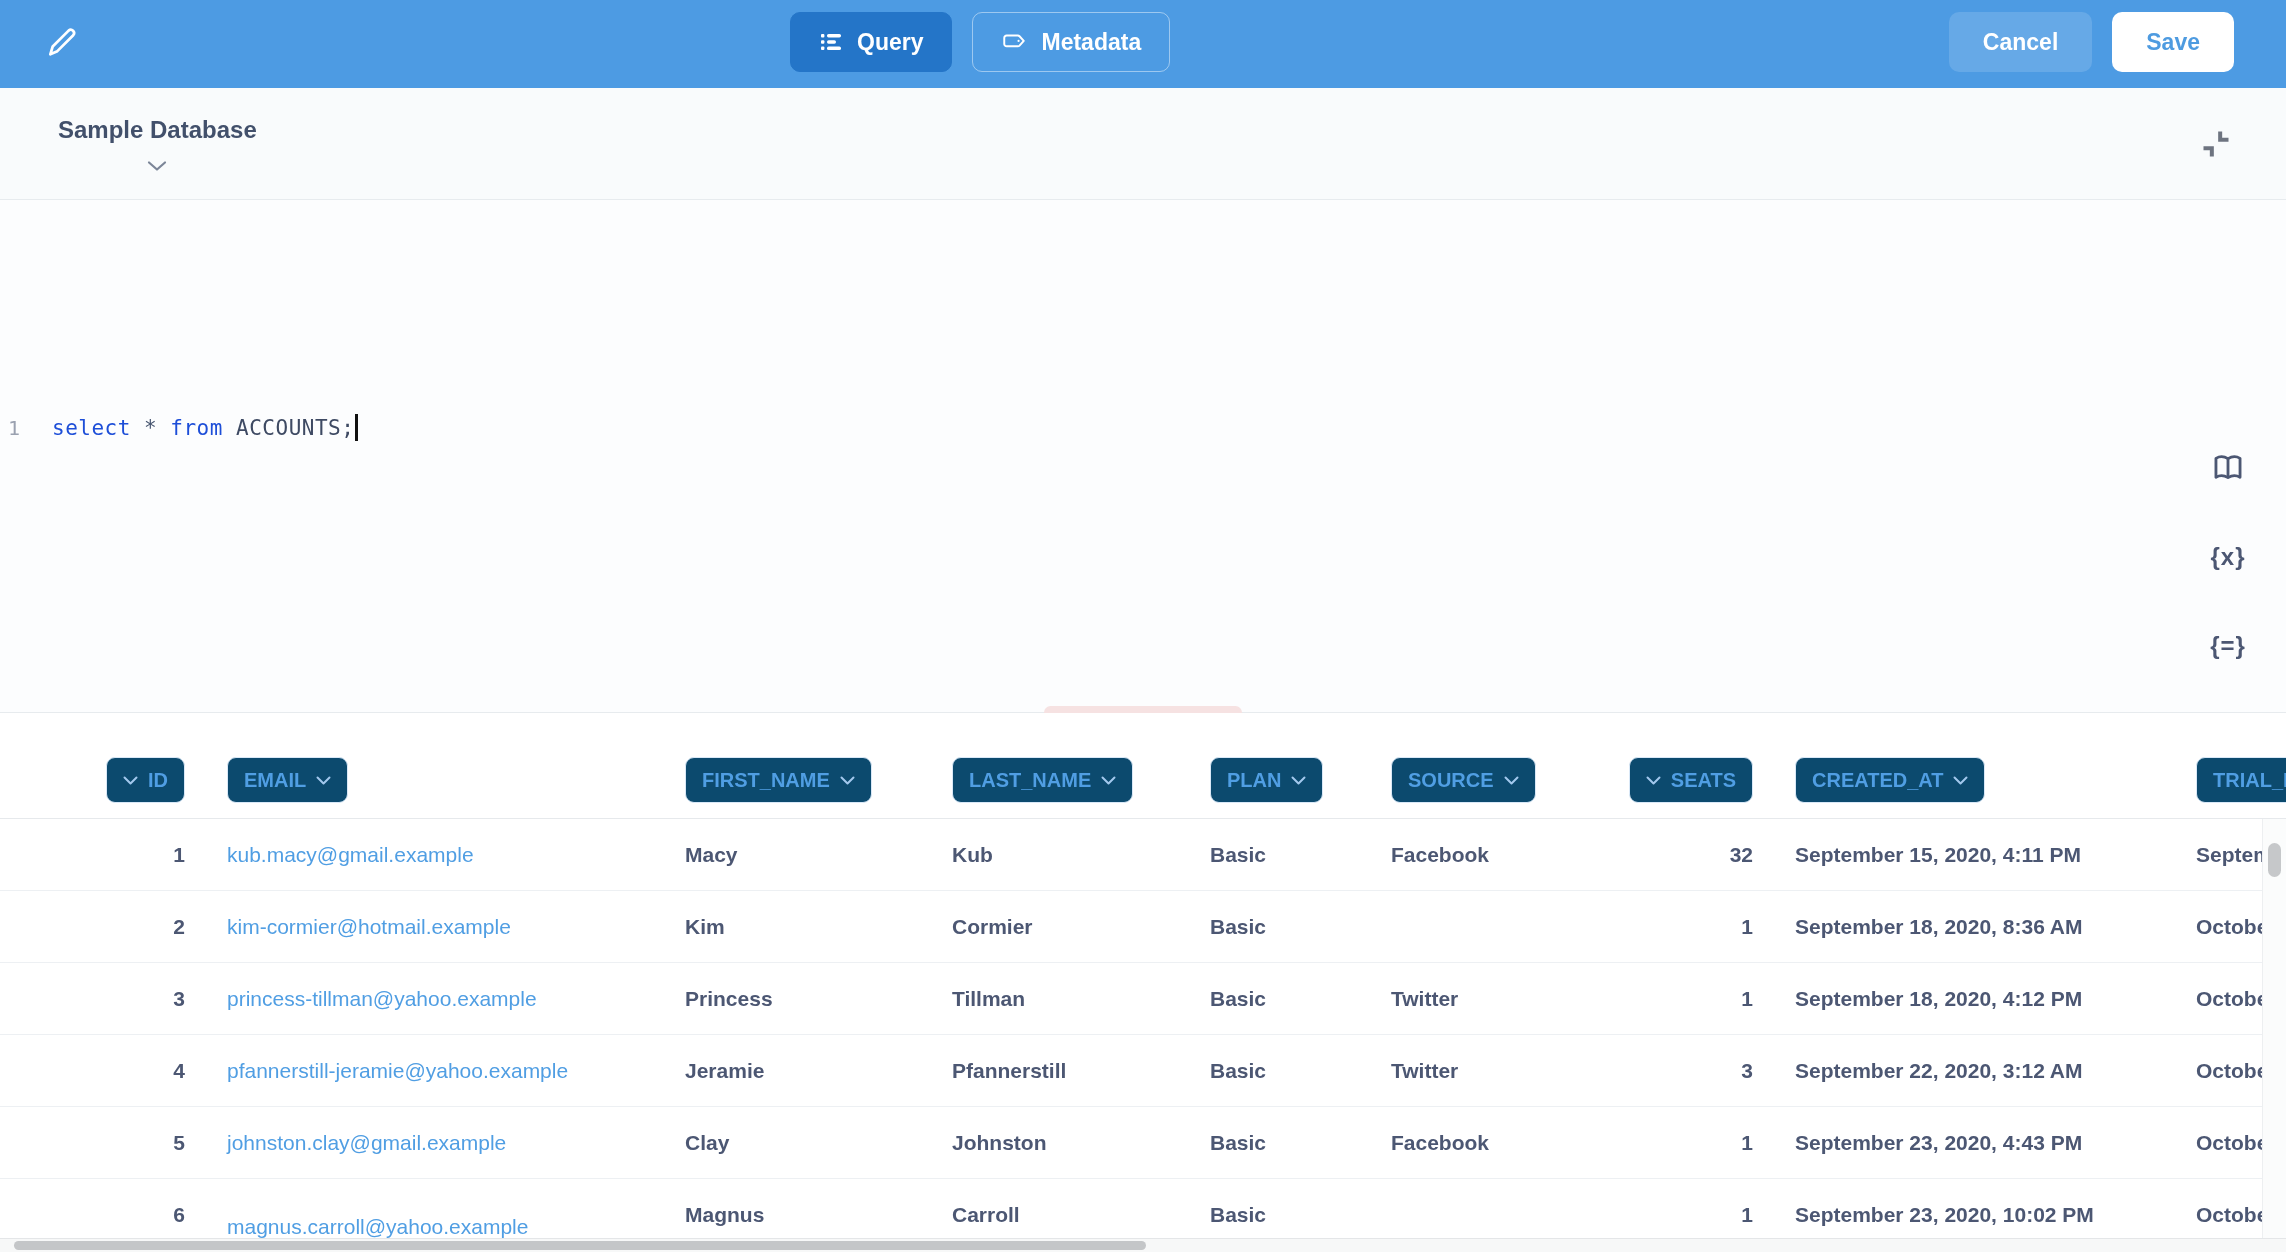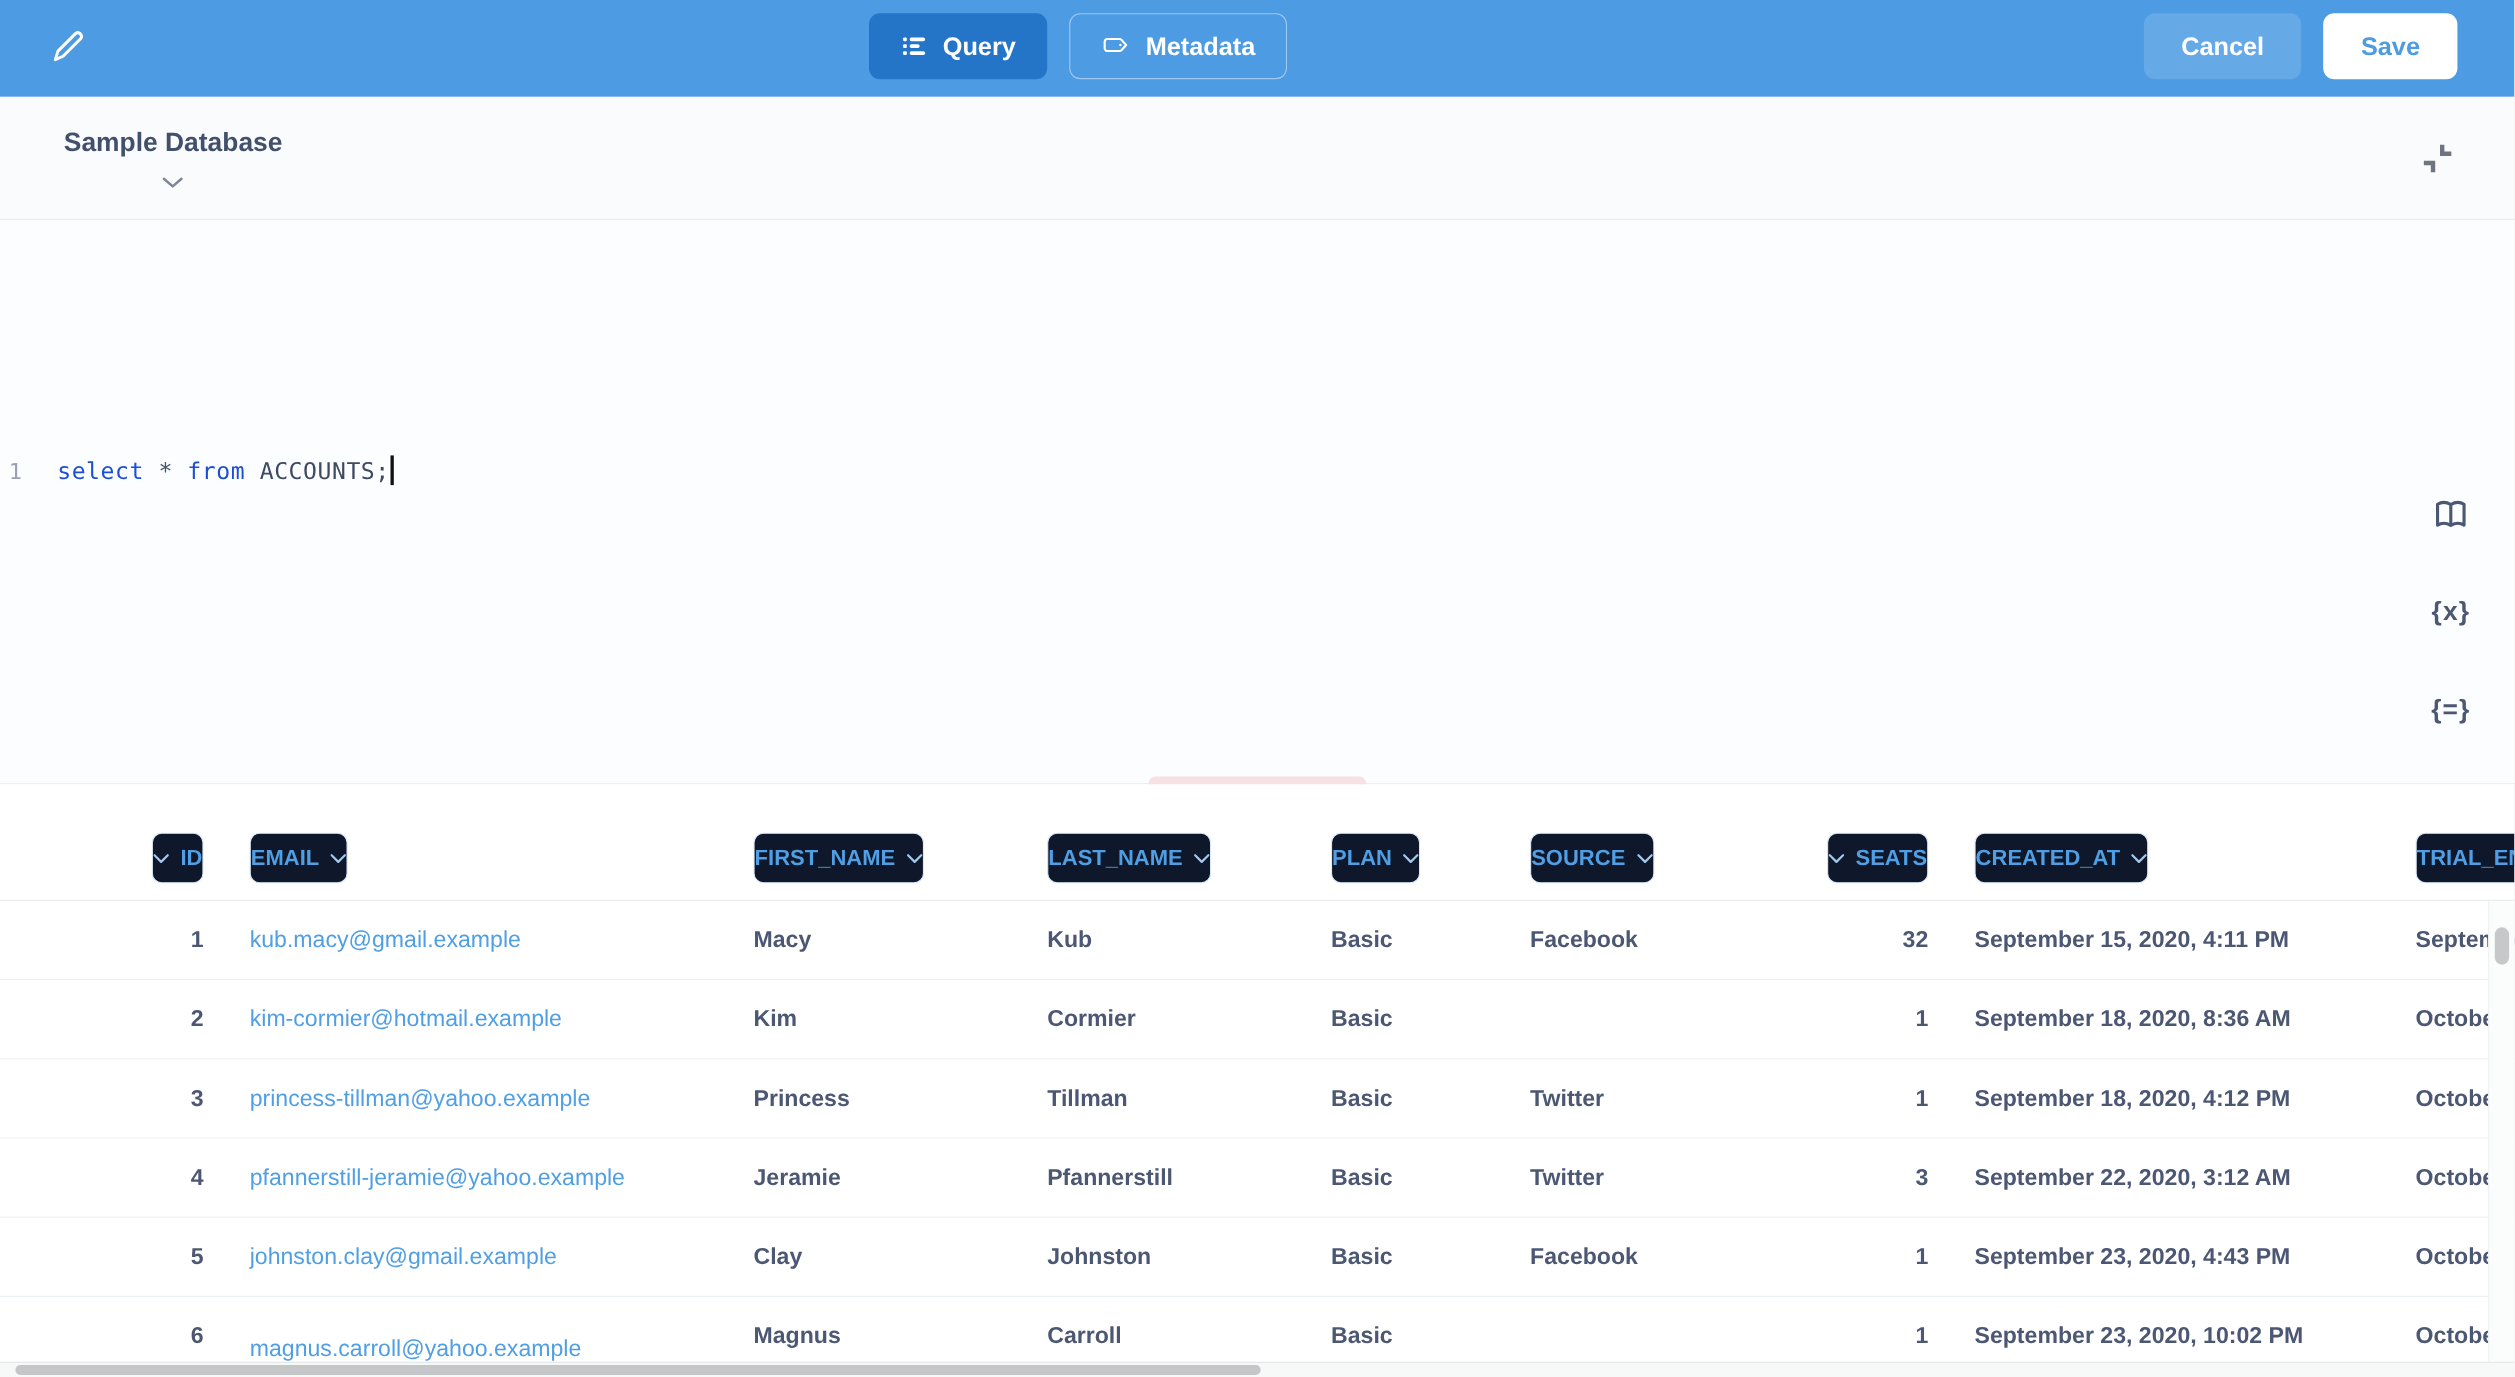--- a/index.html
+++ b/index.html
@@ -50,21 +50,21 @@
 
   
   .handle{position:absolute;left:1044px;top:706px;width:198px;height:13px;border-radius:7px;
           background:#F6E2E2;cursor:row-resize;}
 
   
   .results{position:absolute;left:0;top:713px;width:2286px;height:539px;background:#fff;overflow:hidden;}
   .thead{display:flex;padding:44px 0 0 60px;height:106px;border-bottom:1px solid #E6E9EC;width:2586px;}
   .th{display:flex;align-items:flex-start;}
   .th.right{justify-content:flex-end;}
-  .chip{display:flex;align-items:center;gap:10px;height:46px;padding:0 0;background:#0f172a;
+  .chip{display:flex;align-items:center;gap:10px;height:46px;padding:0 16px;background:#0c4a6e;
         border:1px solid #D9E8F7;border-radius:9px;color:#509EE3;font-size:20px;font-weight:700;
         cursor:pointer;font-family:"Liberation Sans",sans-serif;white-space:nowrap;}
   .th:not(.right) .chip{margin-left:26px;}
   .th.right .chip{margin-right:16px;}
   .tbody{width:2586px;}
   .tr{display:flex;height:72px;align-items:center;border-bottom:1px solid #EDF0F3;padding-left:60px;}
   .td{font-size:21px;font-weight:700;color:#4C5773;white-space:nowrap;overflow:visible;}
   .td.left{padding-left:26px;}
   .td.right{text-align:right;padding-right:16px;}
   .td .link{color:#509EE3;font-weight:400;cursor:pointer;}

